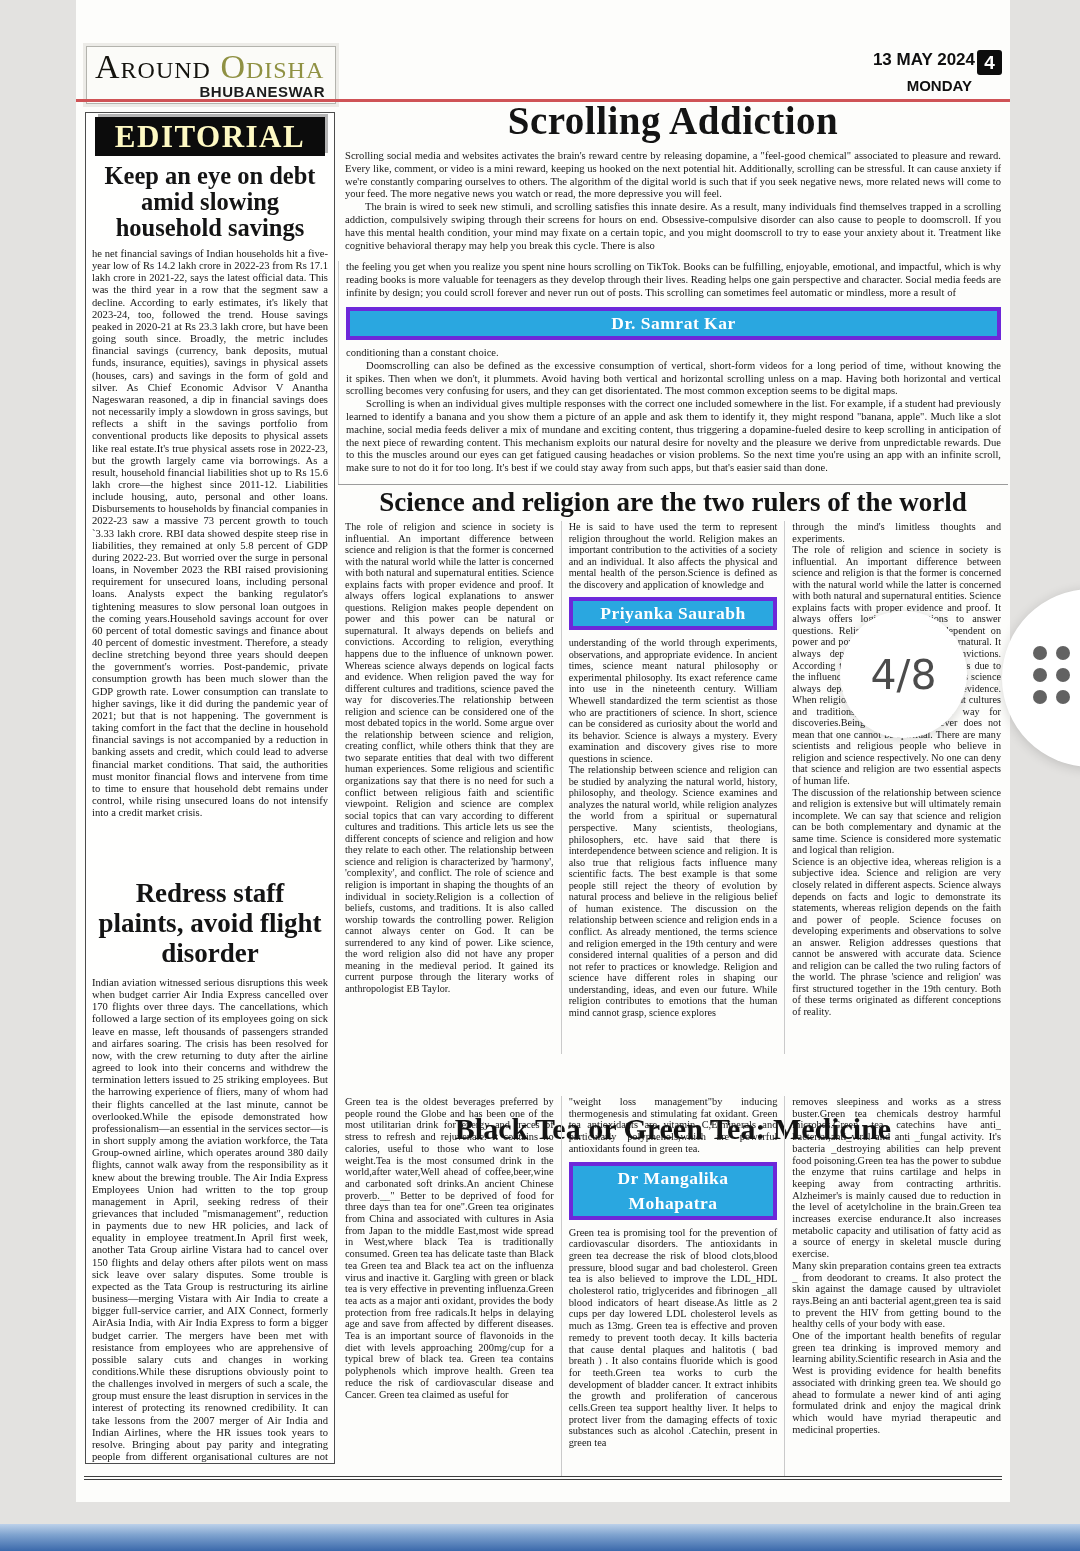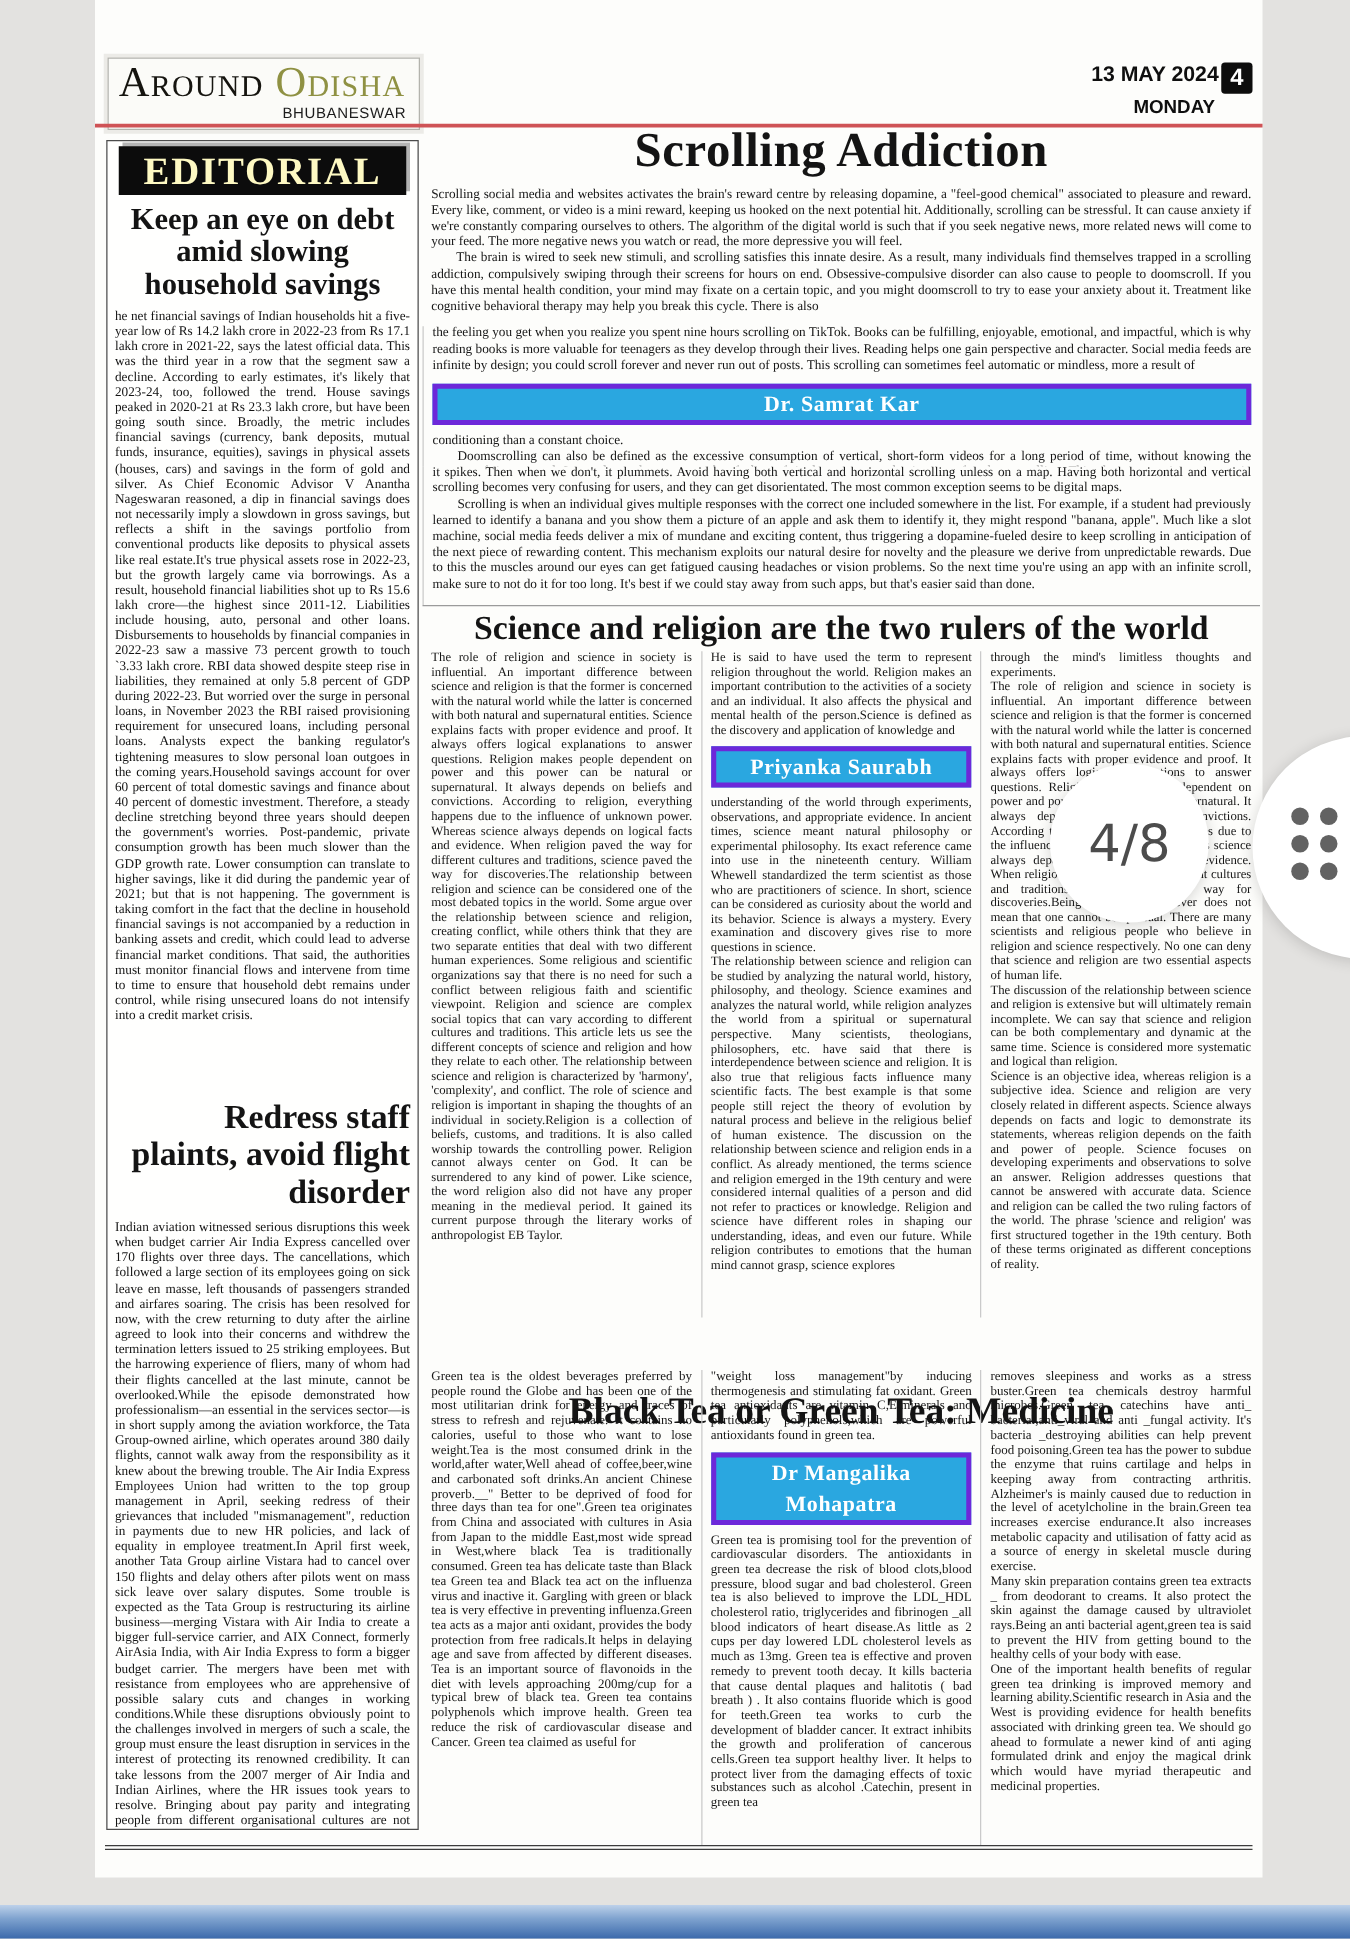--- a/index.html
+++ b/index.html
@@ -14,39 +14,39 @@
     background:#fdfdfb; color:#141414;
   }
   
   .logo-box {
     position:absolute; left:10px; top:46px; width:250px; height:58px;
     background:#fbfbf8; border:1px solid #b3b3ad; box-shadow:0 0 0 3px #ecebe7;
     padding:3px 8px 2px;
   }
   .logo-main { font-variant:small-caps; font-size:34px; line-height:33px; letter-spacing:1px; color:#15140f; white-space:nowrap; }
   .logo-accent { color:#8f9143; }
-  .logo-city { text-align:right; font-family:"Liberation Sans",sans-serif; font-weight:normal; font-size:12px; letter-spacing:.5px; color:#1c1c1c; padding-right:2px; }
+  .logo-city { text-align:right; font-family:"Liberation Sans",sans-serif; font-weight:bold; font-size:15px; letter-spacing:.5px; color:#1c1c1c; padding-right:2px; }
   .date-block { position:absolute; right:8px; top:50px; text-align:right; font-family:"Liberation Sans",sans-serif; font-weight:bold; color:#0f0f0f; }
   .date-row { display:flex; align-items:flex-start; justify-content:flex-end; gap:2px; font-size:17px; }
   .page-num-badge { display:inline-block; width:25px; height:25px; background:#0d0d0d; color:#fff; font-size:19px; line-height:25px; text-align:center; border-radius:3px; }
   .day-label { font-size:15px; margin-top:2px; padding-right:30px; }
   .red-rule { position:absolute; left:0; top:99px; width:100%; height:3px; background:#cf5356; }
 
   
   .editorial-box {
     position:absolute; left:9px; top:112px; width:250px; height:1352px;
     border:1px solid #4c4c4c; padding:0 6px; background:#fffffe; overflow:hidden;
   }
   .editorial-banner {
     margin:4px 3px 7px; background:#0c0c0c; color:#fef9c3; text-align:center;
     font-weight:bold; font-size:31px; line-height:39px; height:39px; letter-spacing:1.5px;
     box-shadow:3px -3px 0 #b4b4b4;
   }
   .ed-h1 { text-align:center; font-weight:bold; font-size:24.5px; line-height:26px; margin:2px 0 7px; }
-  .ed-h2 { text-align:right; font-weight:bold; font-size:27px; line-height:30px; margin:10px 0 9px; }
+  .ed-h2 { text-align:center; font-weight:bold; font-size:27px; line-height:30px; margin:10px 0 9px; }
   .ed-body { font-size:10.6px; line-height:12.15px; text-align:justify; margin:0; }
   .ed-body.first { height:620px; overflow:hidden; }
 
   
   .right-region { position:absolute; left:262px; top:0; width:670px; height:1480px; }
   .headline-scrolling { position:absolute; top:98px; left:0; width:100%; margin:0; text-align:center; font-size:39px; font-weight:bold; letter-spacing:.5px; }
   .hairline { position:absolute; top:484px; left:0; width:100%; border-top:1px solid #9b9b9b; }
   .headline-science { position:absolute; top:487px; left:0; width:100%; margin:0; text-align:center; font-size:27px; font-weight:bold; }
   .headline-tea { position:absolute; top:1112px; left:0; width:100%; margin:0; text-align:center; font-size:30px; font-weight:bold; }
   .cols { position:absolute; left:0; width:100%; display:flex; }

